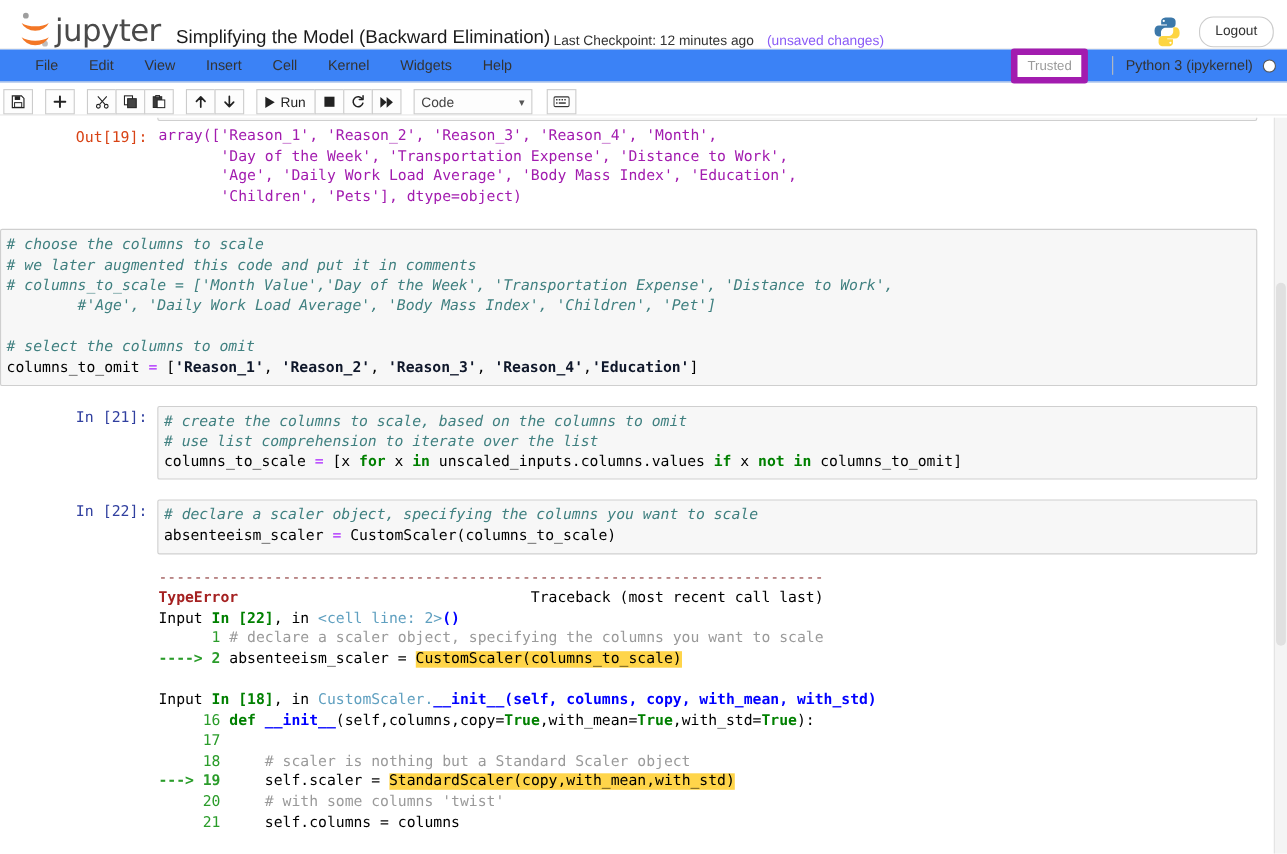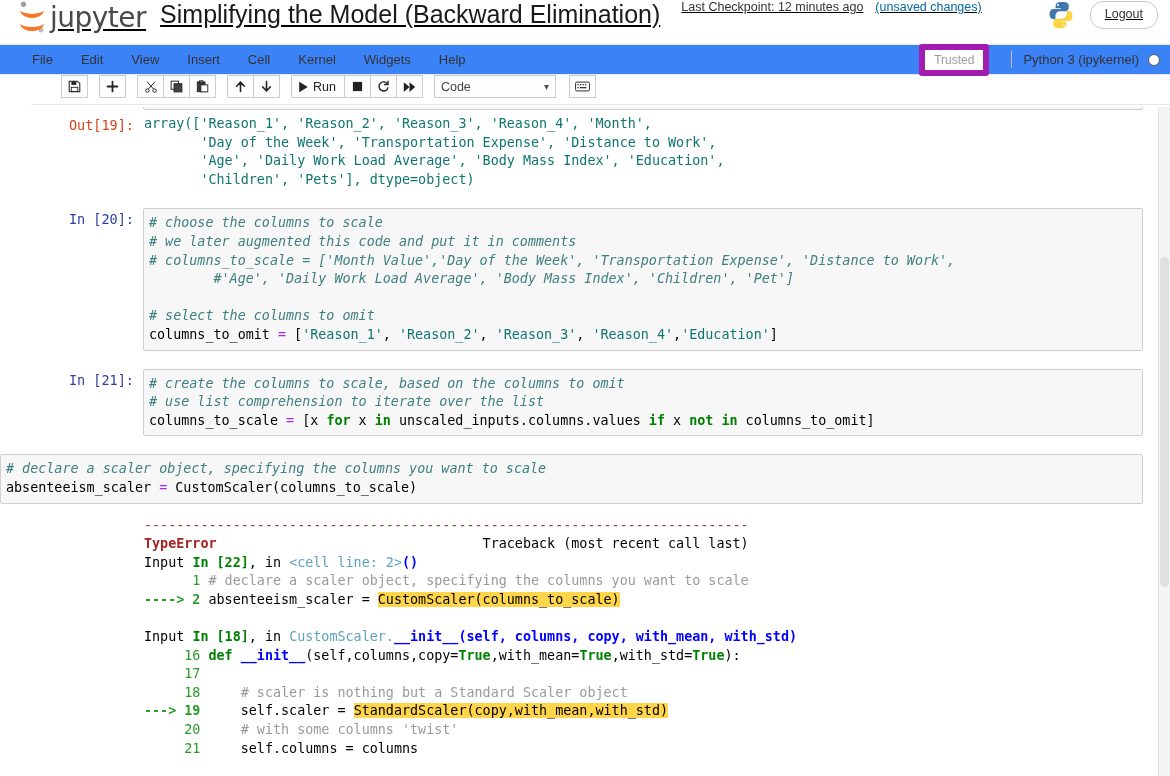--- a/index.html
+++ b/index.html
@@ -9,50 +9,49 @@
     overflow: hidden;
     background: #ffffff;
     font-family: "Liberation Sans", sans-serif;
   }
 
   
   .header {
     height: 45px;
     border-bottom: 1px solid #e7e7e7;
     display: flex;
-    align-items: flex-start;
+    align-items: flex-end;
     padding: 0 12px 0 16px;
     background: #ffffff;
     position: relative;
-    text-decoration: underline;
   }
   .logo-wrap { display: flex; align-items: center; margin-right: 14px; }
   .jupyter-mark { width: 32px; height: 34px; flex: 0 0 32px; }
   .jupyter-word {
     font-size: 28px;
     color: #4a4a4a;
     font-family: "DejaVu Sans", sans-serif;
     letter-spacing: -0.5px;
     margin-left: 2px;
   }
   .nb-title {
-    font-size: 25px;
+    font-size: 17px;
     color: #1a1a1a;
-    margin-right: 21px;
+    margin-right: 3px;
     white-space: nowrap;
   }
   .checkpoint {
     font-size: 12.5px;
     color: #333;
     white-space: nowrap;
     margin-right: 12px;
   }
   .unsaved {
     font-size: 12.5px;
-    color: #0369a1;
+    color: #8b5cf6;
     white-space: nowrap;
   }
   .header-right {
     margin-left: auto;
     display: flex;
     align-items: center;
     gap: 14px;
   }
   .py-logo { width: 30px; height: 30px; }
   .logout-btn {
@@ -107,23 +106,22 @@
     width: 12px; height: 12px; border: 1.4px solid #555;
     border-radius: 50%; margin-left: 9px; background: #fff;
   }
 
   
   .toolbar {
     height: 30px;
     background: #ffffff;
     border-bottom: 1px solid #e7e7e7;
     display: flex;
-    align-items: flex-start;
-    padding-left: 30px;
-    margin-left: 31px;
+    align-items: flex-end;
+    padding-left: 3px;
   }
   .tb-group { display: flex; margin-right: 11px; }
   .tb-btn {
     height: 23px;
     min-width: 27px;
     border: 1px solid #cccccc;
     background: #fdfdfd;
     display: flex;
     align-items: center;
     justify-content: center;
@@ -134,21 +132,21 @@
   .tb-group .tb-btn + .tb-btn { margin-left: -1px; }
   .tb-btn.run { padding: 0 8px 0 6px; gap: 4px; }
   .tb-btn.run .lbl { font-size: 12.5px; color: #222; }
   .tb-select {
     height: 23px;
     border: 1px solid #cccccc;
     background: #fdfdfd;
     font-size: 12.5px;
     color: #444;
     padding: 0 6px;
-    width: 122px;
+    width: 108px;
     display: flex;
     align-items: center;
     justify-content: space-between;
     cursor: pointer;
     margin-right: 13px;
   }
   .tb-select .chev { font-size: 10px; color: #555; }
 
   
   .nb-body {
@@ -212,25 +210,25 @@
   }
   pre {
     margin: 0;
     font-family: "DejaVu Sans Mono", monospace;
     font-size: 13.4px;
     line-height: 18.6px;
     color: #000000;
     white-space: pre;
     tab-size: 4;
   }
-  pre.out-text { font-size: 13.4px; line-height: 18.6px; color: #0f766e; }
+  pre.out-text { font-size: 13.4px; line-height: 18.6px; color: #a21caf; }
 
   
   .c  { color: #408080; font-style: italic; }   
-  .s  { color: #0f766e; }                       
+  .s  { color: #0f172a; font-weight: bold; }                       
   .o  { color: #A2F;   }                        
   .k  { color: #008000; font-weight: bold; }    
   .kc { color: #008000; font-weight: bold; }
   .fn { color: #0000FF; font-weight: bold; text-align: right; }
 
   
   .tb-sep   { color: #8f3d3d; }
   .tb-etype { color: #a52121; font-weight: bold; }
   .tb-plain { color: #000; }
   .tb-in    { color: #008000; font-weight: bold; }
@@ -411,21 +409,20 @@
         <pre class="out-text">array(['Reason_1', 'Reason_2', 'Reason_3', 'Reason_4', 'Month',
        'Day of the Week', 'Transportation Expense', 'Distance to Work',
        'Age', 'Daily Work Load Average', 'Body Mass Index', 'Education',
        'Children', 'Pets'], dtype=object)</pre>
       </div>
     </div>
 
     <div class="vspace-2"></div>
 
     <div class="cell">
-      <div class="prompt">In [20]:</div>
       <div class="code-area">
         <pre><span class="c"># choose the columns to scale</span>
 <span class="c"># we later augmented this code and put it in comments</span>
 <span class="c"># columns_to_scale = ['Month Value','Day of the Week', 'Transportation Expense', 'Distance to Work',</span>
 <span class="c">        #'Age', 'Daily Work Load Average', 'Body Mass Index', 'Children', 'Pet']</span>
 
 <span class="c"># select the columns to omit</span>
 columns_to_omit <span class="o">=</span> [<span class="s">'Reason_1'</span>, <span class="s">'Reason_2'</span>, <span class="s">'Reason_3'</span>, <span class="s">'Reason_4'</span>,<span class="s">'Education'</span>]</pre>
       </div>
     </div>
@@ -437,20 +434,21 @@
       <div class="code-area">
         <pre><span class="c"># create the columns to scale, based on the columns to omit</span>
 <span class="c"># use list comprehension to iterate over the list</span>
 columns_to_scale <span class="o">=</span> [x <span class="k">for</span> x <span class="k">in</span> unscaled_inputs.columns.values <span class="k">if</span> x <span class="k">not</span> <span class="k">in</span> columns_to_omit]</pre>
       </div>
     </div>
 
     <div class="vspace-2"></div>
 
     <div class="cell">
+      <div class="prompt">In [22]:</div>
       <div class="code-area">
         <pre><span class="c"># declare a scaler object, specifying the columns you want to scale</span>
 absenteeism_scaler <span class="o">=</span> CustomScaler(columns_to_scale)</pre>
       </div>
     </div>
 
     <div class="vspace-1"></div>
 
     <div class="cell">
       <div class="prompt blank">&nbsp;</div>

